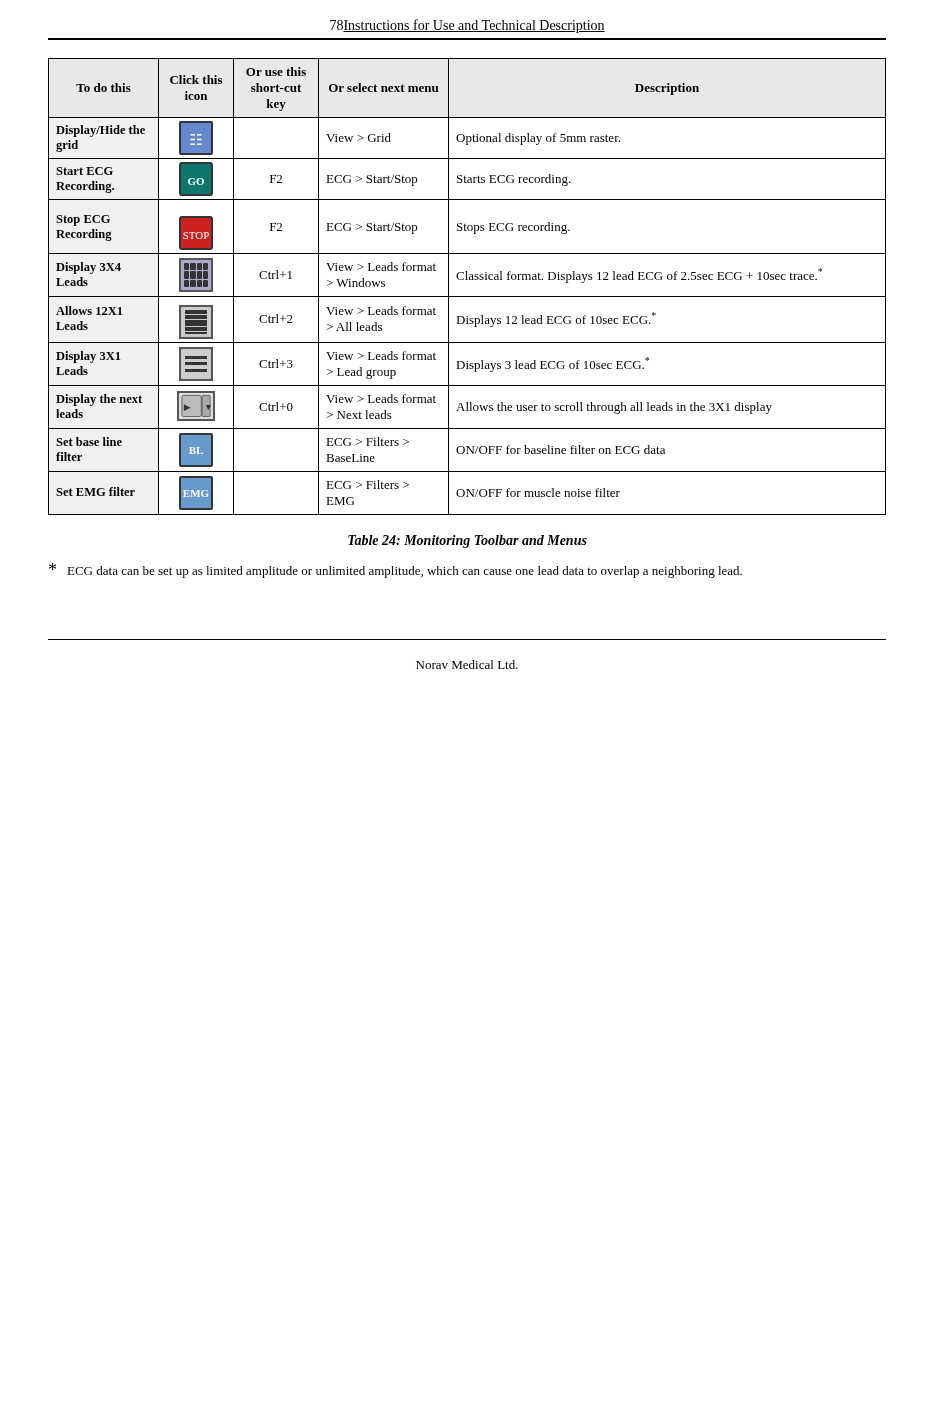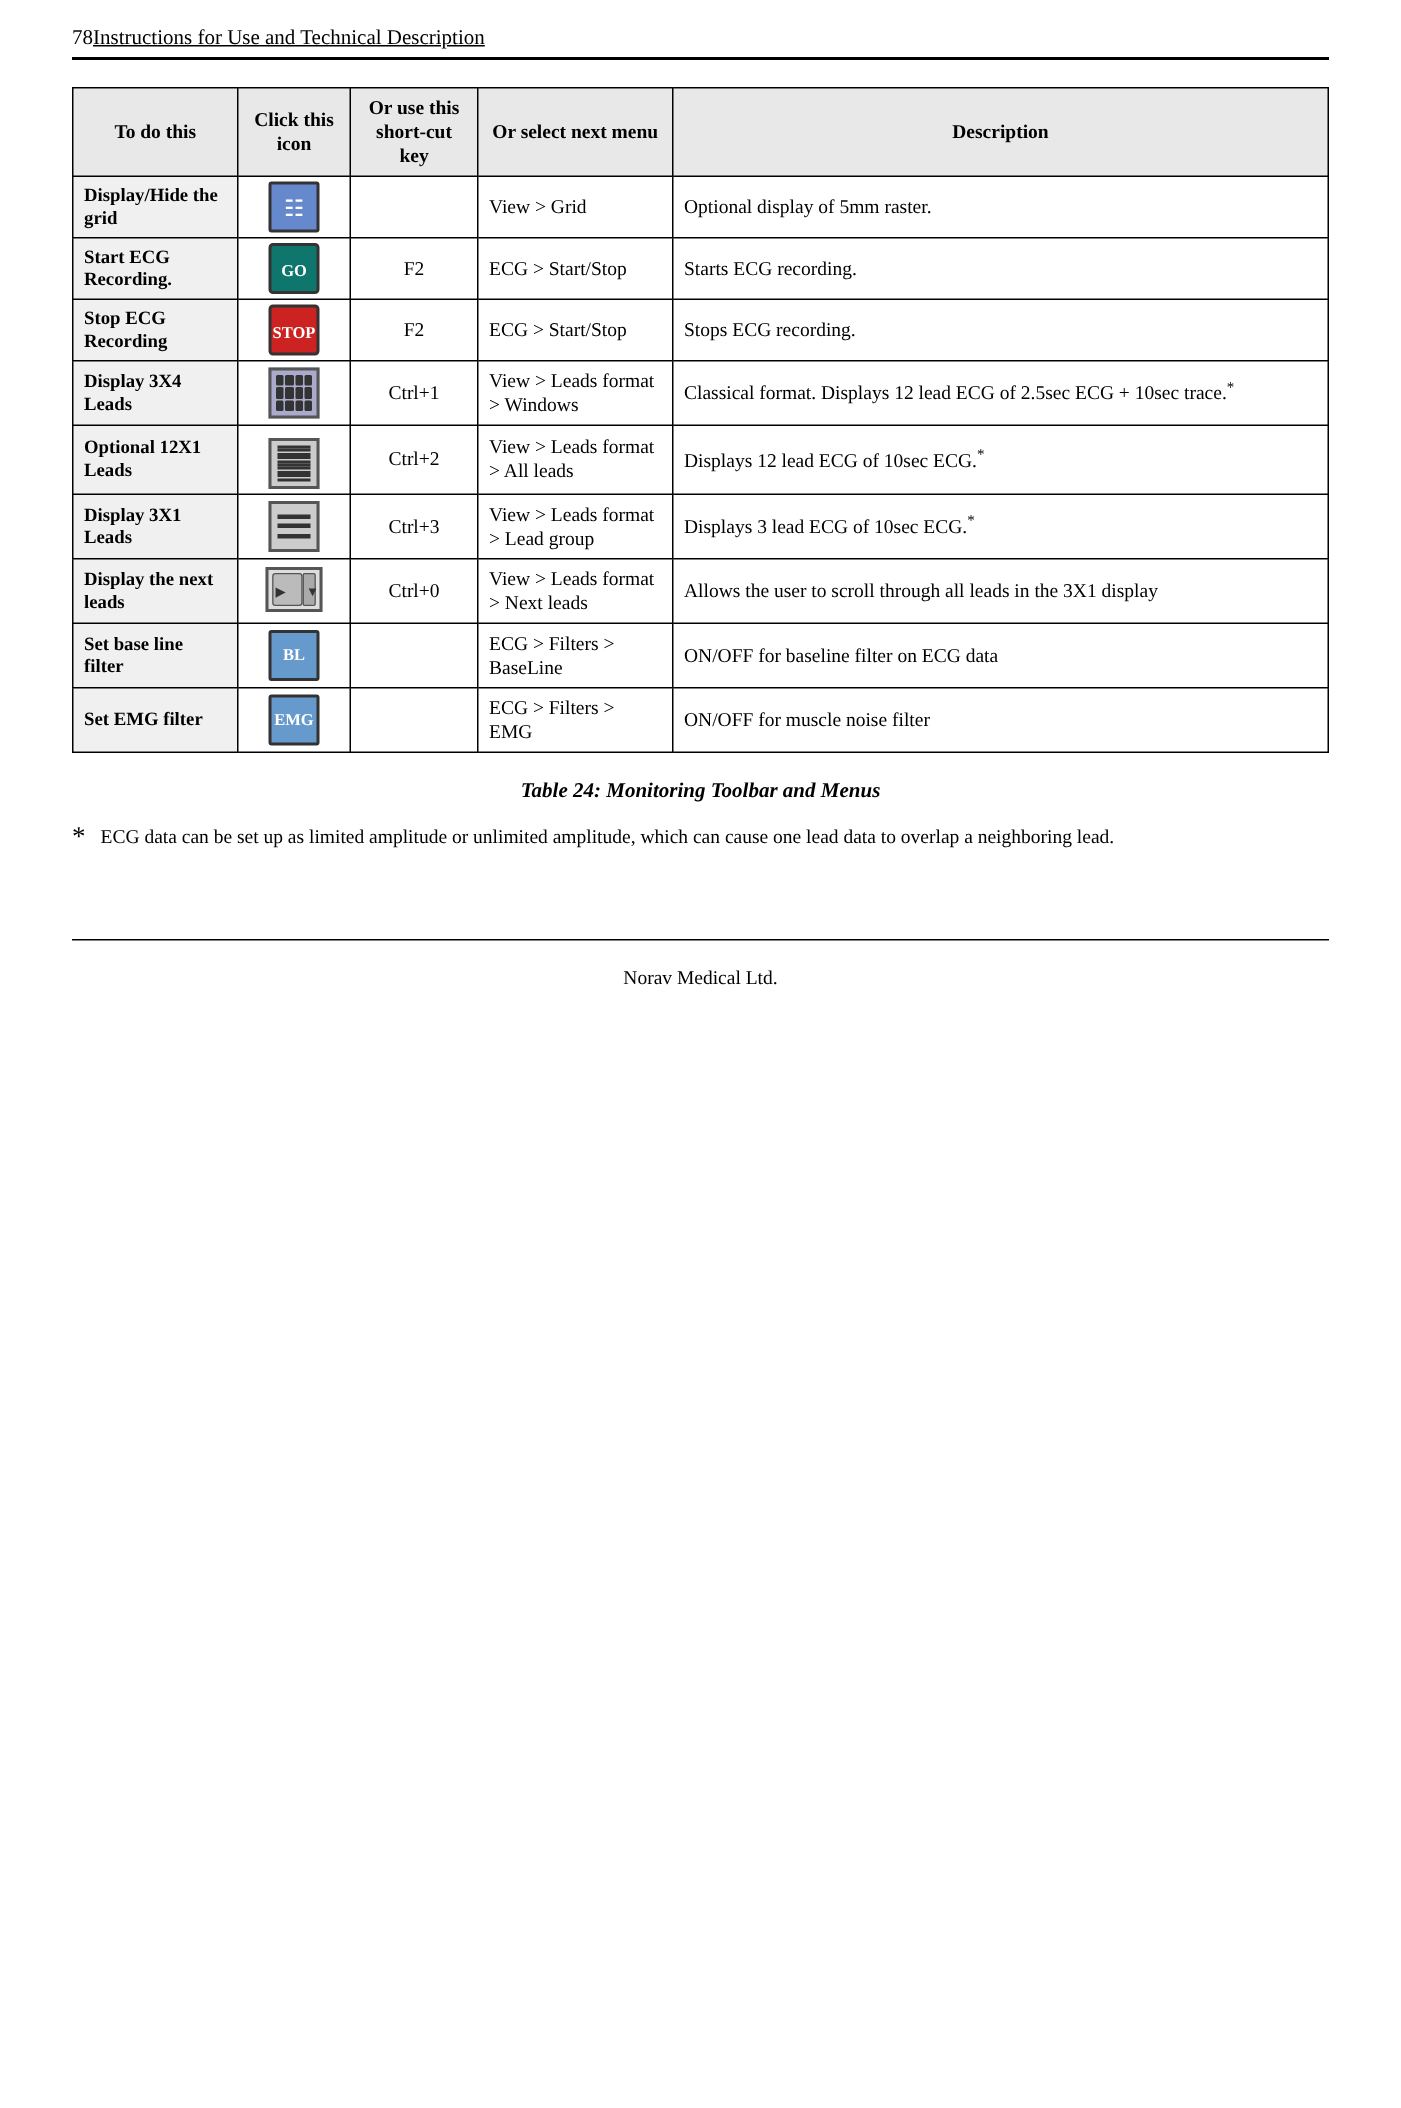--- a/index.html
+++ b/index.html
@@ -9,21 +9,21 @@
       background: #fff;
       color: #000;
       width: 934px;
       min-height: 1405px;
     }
     .page {
       padding: 18px 48px 30px 48px;
     }
     .page-header {
       display: flex;
-      justify-content: flex-start;
+      justify-content: center;
       align-items: baseline;
       border-bottom: 2px solid #000;
       padding-bottom: 4px;
       margin-bottom: 18px;
     }
     .page-number {
       font-size: 14px;
       font-weight: normal;
     }
     .page-title {
@@ -84,24 +84,25 @@
       background: #0f766e;
       color: #fff;
       font-weight: bold;
       font-size: 11px;
       border-radius: 3px;
       border: 2px solid #333;
     }
     .icon-stop {
       background: #cc2222;
       color: #fff;
-      font-weight: bold;
+      font-weight: normal;
       font-size: 11px;
       border-radius: 3px;
       border: 2px solid #333;
+      margin-top: 13px;
     }
     .icon-grid {
       background: #6688cc;
       color: #fff;
       font-size: 15px;
       border: 2px solid #333;
       border-radius: 2px;
     }
     .icon-3x4 {
       background: #aac;
@@ -268,21 +269,21 @@
           <span></span>
               <span></span>
               <span></span>
               <span></span>
         </div></td>
       <td class="shortcut-cell">Ctrl+1</td>
       <td class="menu-cell">View &gt; Leads format &gt; Windows</td>
       <td class="desc-cell">Classical format. Displays 12 lead ECG of 2.5sec ECG + 10sec trace.<sup>*</sup></td>
     </tr>
         <tr>
-      <td class="to-do">Optional 12X1 Leads</td>
+      <td class="to-do">Allows 12X1 Leads</td>
       <td class="icon-cell"><div class="icon-12x1">
           <span></span>
               <span></span>
               <span></span>
               <span></span>
           <span></span>
               <span></span>
               <span></span>
               <span></span>
           <span></span>

